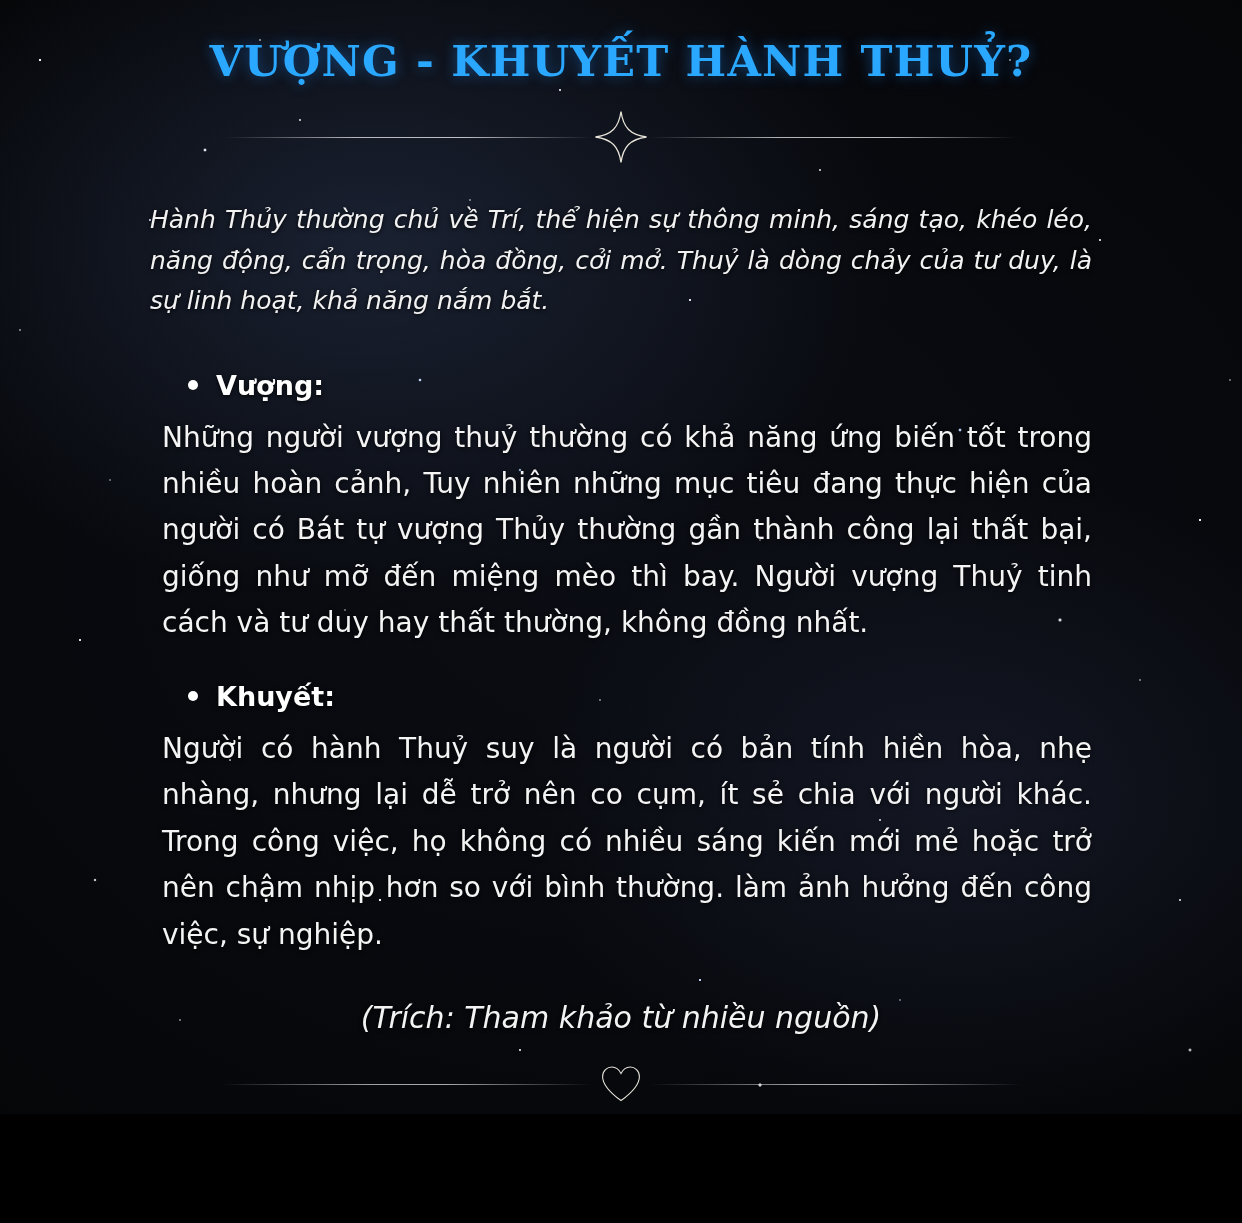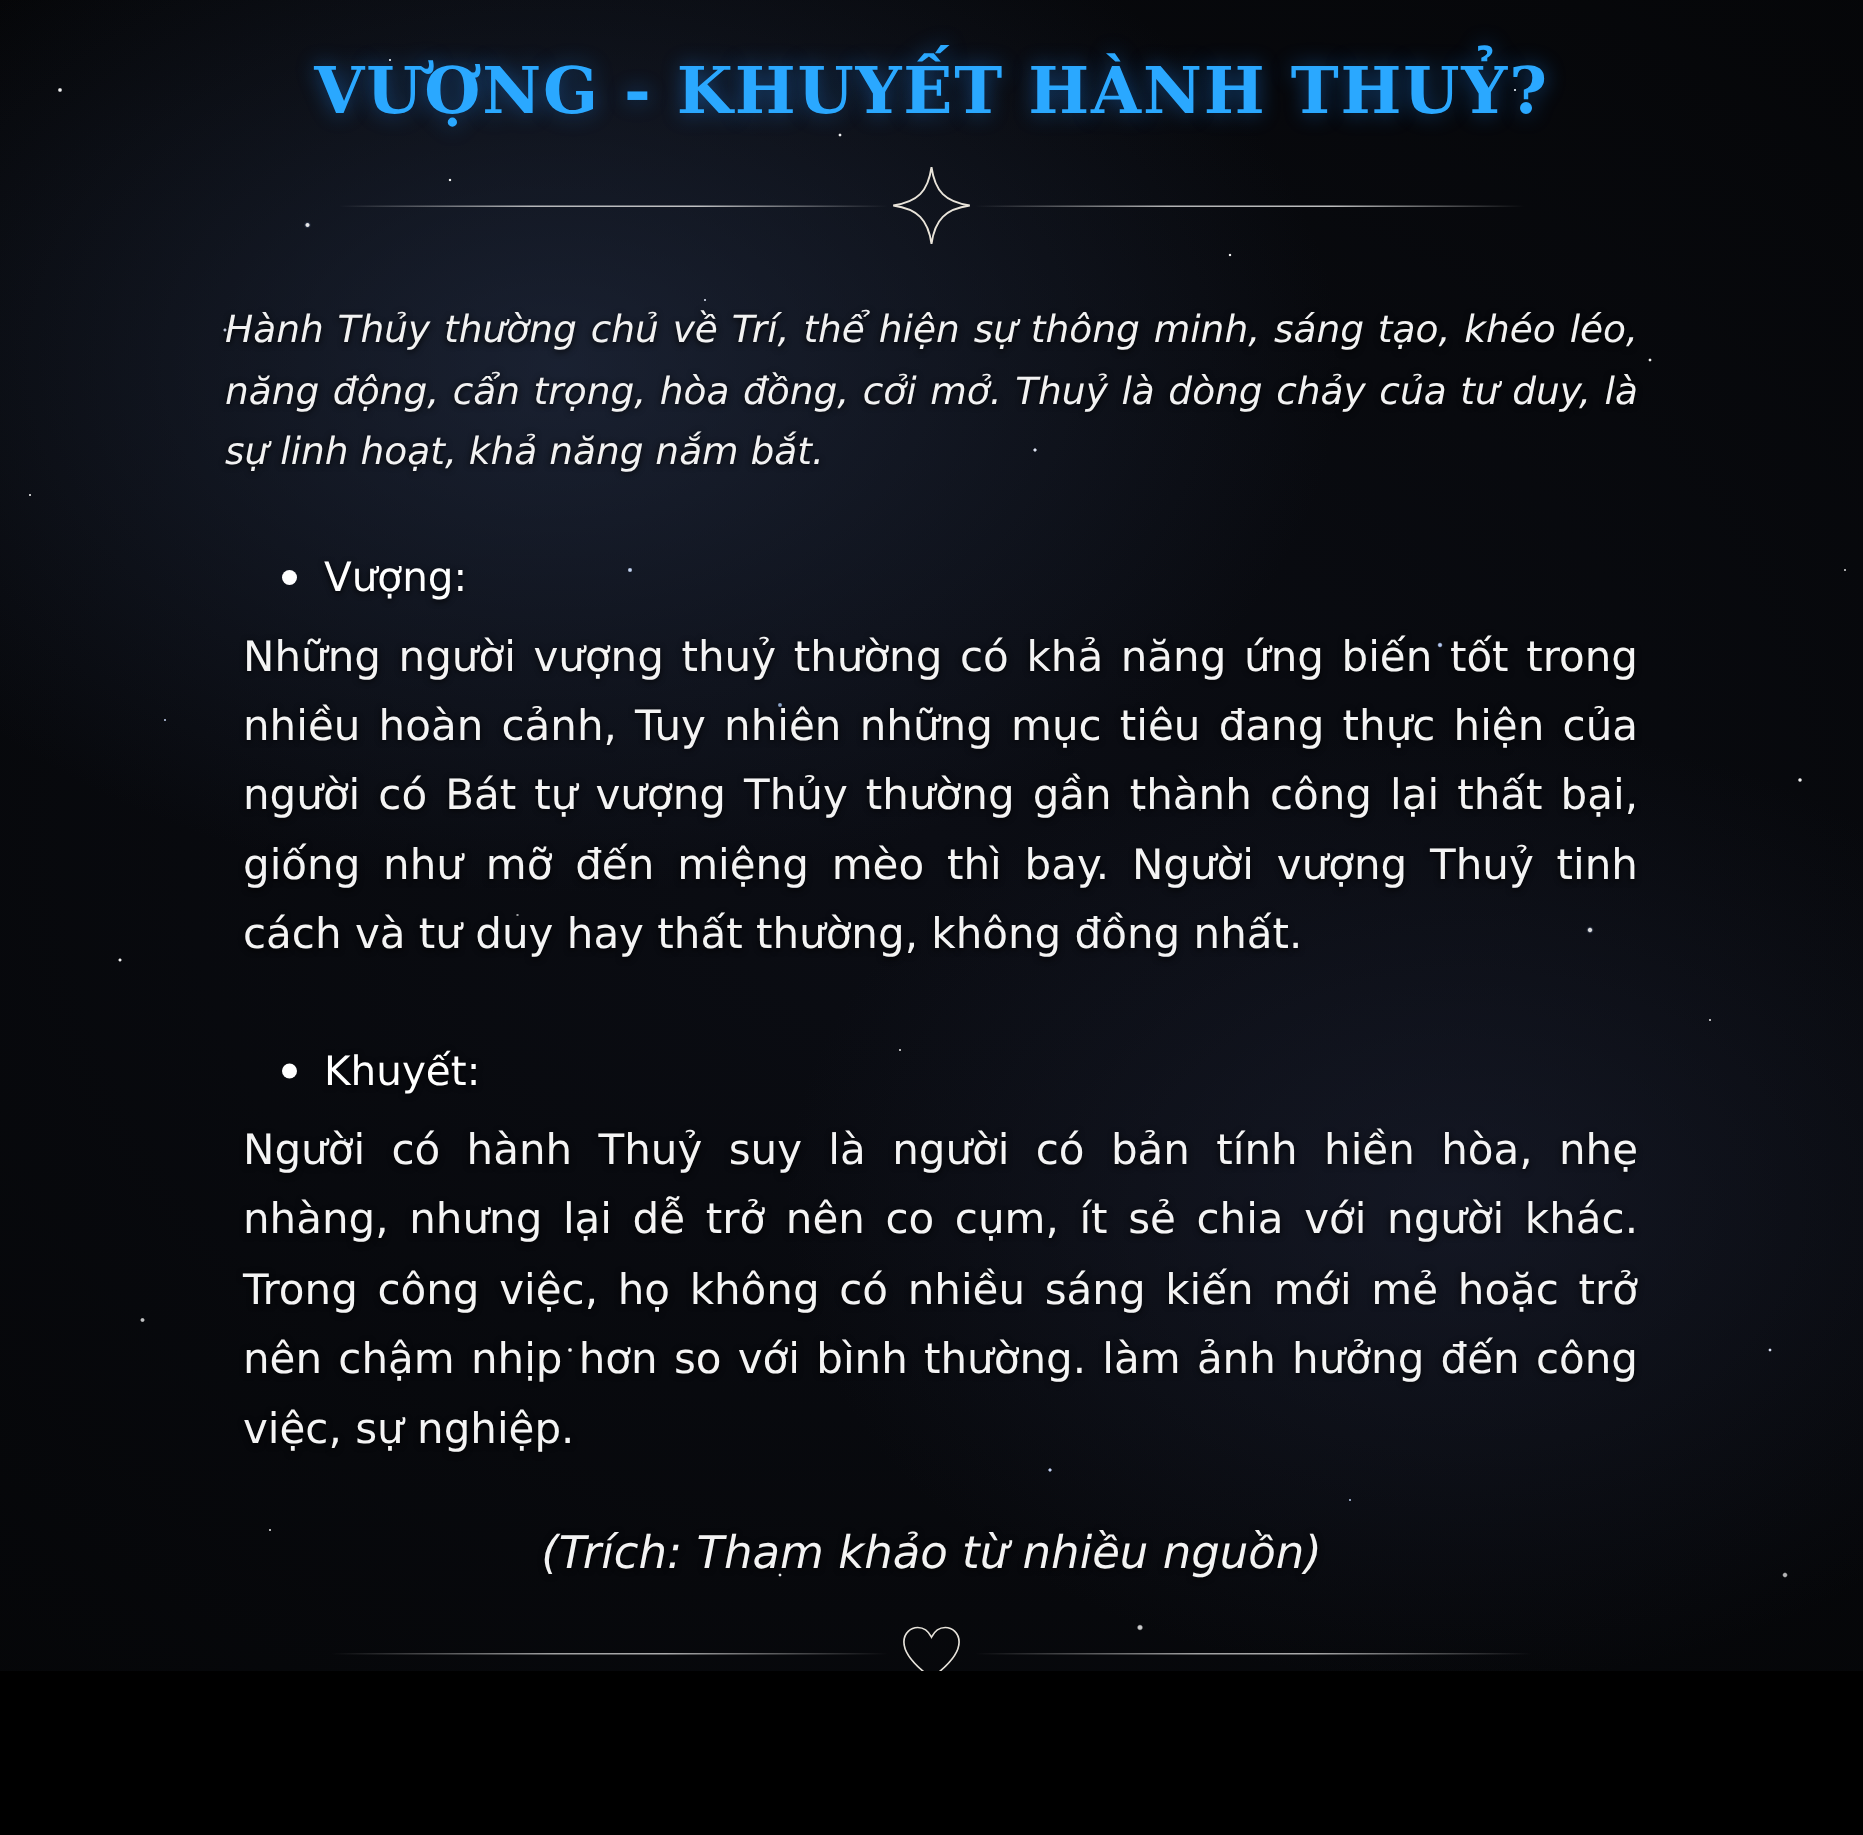--- a/index.html
+++ b/index.html
@@ -132,39 +132,39 @@
     font-style: italic;
     font-size: 25px;
     line-height: 1.62;
     text-align: justify;
     text-shadow: 0 1px 4px rgba(0,0,0,.9);
   }
 
   .section {
     margin-top: 48px;
   }
-  .section.second { margin-top: 52px; }
+  .section.second { margin-top: 34px; }
 
   .bullet-head {
     display: flex;
     align-items: center;
     gap: 18px;
     padding-left: 38px;
     margin-bottom: 14px;
   }
   .bullet-dot {
     width: 10px;
     height: 10px;
     border-radius: 50%;
     background: #ffffff;
     flex: 0 0 10px;
   }
   .bullet-label {
     color: #ffffff;
-    font-weight: normal;
+    font-weight: bold;
     font-size: 27px;
     text-shadow: 0 1px 4px rgba(0,0,0,.9);
   }
 
   .body-text {
     margin: 0;
     padding-left: 12px;
     color: #f4f4f4;
     font-size: 28px;
     line-height: 1.66;

